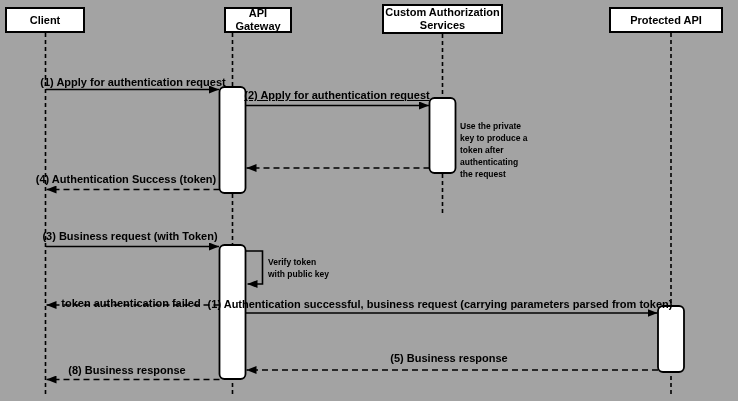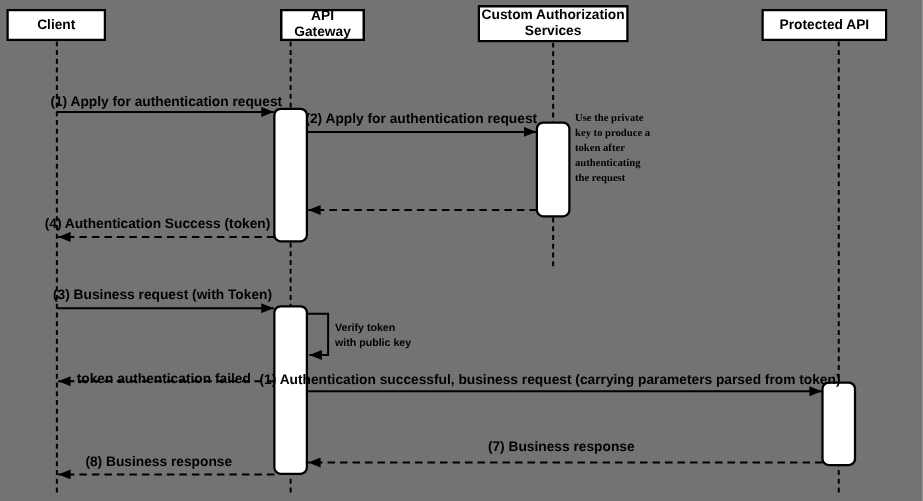--- a/index.html
+++ b/index.html
@@ -1,21 +1,21 @@
 <!DOCTYPE html>
 <html><head>
 <meta charset="utf-8">
 <style>
   html,body{margin:0;padding:0;}
   body{
     width:738px;height:401px;background:#ffffff;
     font-family:"Liberation Sans",sans-serif;
     overflow:hidden;position:relative;
   }
-  .stage{position:absolute;left:0;top:0;width:738px;height:401px;background:#737373;}
+  .stage{position:absolute;left:0;top:0;width:738px;height:401px;background:#a3a3a3;}
   .layer{position:absolute;left:0;top:0;width:738px;height:401px;}
   .pbox{
     position:absolute;box-sizing:border-box;
     border:2px solid #000000;background:#ffffff;
     display:flex;align-items:center;justify-content:center;
     font-weight:bold;font-size:11px;line-height:13px;color:#000000;
     text-align:center;white-space:pre-line;
   }
   .ml{
     position:absolute;font-weight:bold;font-size:11px;line-height:11px;
@@ -63,34 +63,34 @@
   <div class="pbox" style="left:5px;top:7px;width:80px;height:26px;">
     <span>Client</span>
   </div>
   <div class="pbox" style="left:192px;top:7px;width:68px;height:26px;margin-left:32px;">
     <span>API Gateway</span>
   </div>
   <div class="pbox" style="left:382px;top:4px;width:121px;height:30px;">
     <span>Custom Authorization
 Services</span>
   </div>
-  <div class="pbox" style="left:609px;top:7px;width:101px;height:26px;">
+  <div class="pbox" style="left:609px;top:7px;width:114px;height:26px;">
     <span>Protected API</span>
   </div>
 
   <div class="ml" style="left:133px;top:77px;">(1) Apply for authentication request</div>
-  <div class="ml" style="left:337px;top:90px;">(2) Apply for authentication request</div>
+  <div class="ml" style="left:337px;top:90px;text-decoration:underline;">(2) Apply for authentication request</div>
   <div class="ml" style="left:126px;top:174px;">(4) Authentication Success (token)</div>
   <div class="ml" style="left:130px;top:231px;">(3) Business request (with Token)</div>
   <div class="ml2" style="left:268px;top:256px;">Verify token
 with public key</div>
   <div class="ml" style="left:131px;top:298px;">token authentication failed</div>
   <div class="ml" style="left:440px;top:299px;">(1) Authentication successful, business request (carrying parameters parsed from token)</div>
-  <div class="ml" style="left:449px;top:353px;">(7) Business response</div>
+  <div class="ml" style="left:449px;top:353px;">(5) Business response</div>
   <div class="ml" style="left:127px;top:365px;">(8) Business response</div>
 
-  <div class="ml2" style="left:460px;top:88px;width:80px;font-family:Liberation Serif, serif;">Use the private
+  <div class="ml2" style="left:460px;top:120px;width:80px;">Use the private
 key to produce a
 token after
 authenticating
 the request</div>
 
 </div>
 
 </body></html>

